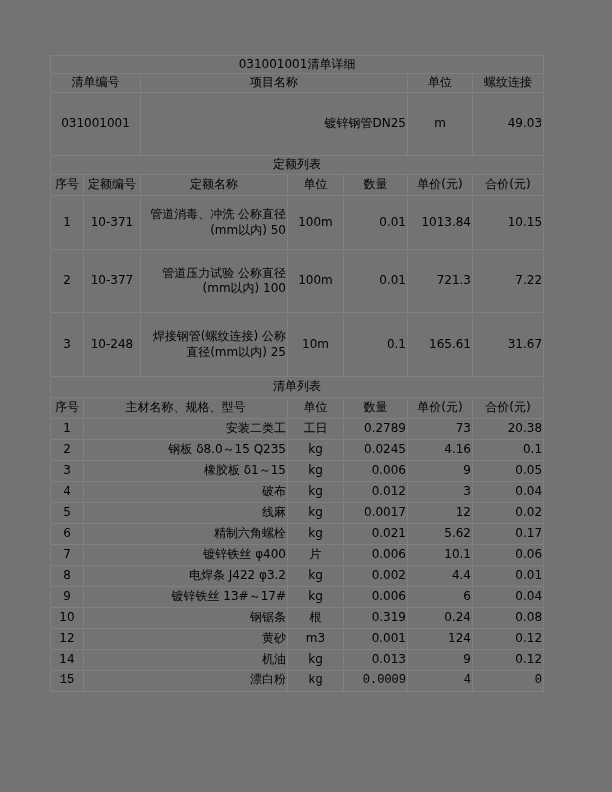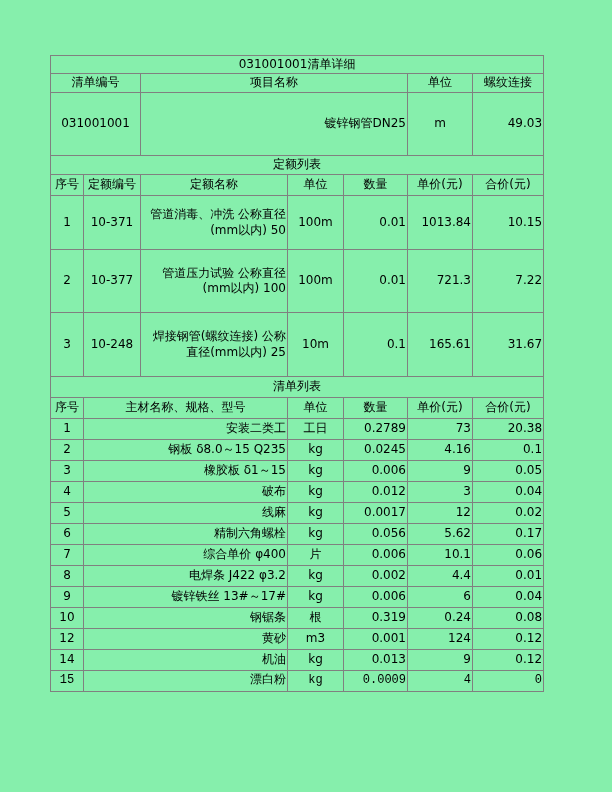--- a/index.html
+++ b/index.html
@@ -10,21 +10,21 @@
   body {
     width: 612px;
     height: 792px;
     font-family: "DejaVu Sans", sans-serif;
     color: #000000;
   }
   .page {
     position: relative;
     width: 612px;
     height: 792px;
-    background: #86efac;
+    background: #737373;
     overflow: hidden;
   }
   table.detail {
     position: absolute;
     left: 50px;
     top: 55px;
     width: 493px;
     border-collapse: collapse;
     table-layout: fixed;
     font-size: 12px;
@@ -169,27 +169,27 @@
           <td class="l" colspan="2">线麻</td>
           <td class="c" colspan="1">kg</td>
           <td class="r" colspan="1">0.0017</td>
           <td class="r" colspan="1">12</td>
           <td class="r" colspan="1">0.02</td>
         </tr>
         <tr style="height: 21px;">
           <td class="c" colspan="1">6</td>
           <td class="l" colspan="2">精制六角螺栓</td>
           <td class="c" colspan="1">kg</td>
-          <td class="r" colspan="1">0.056</td>
+          <td class="r" colspan="1">0.021</td>
           <td class="r" colspan="1">5.62</td>
           <td class="r" colspan="1">0.17</td>
         </tr>
         <tr style="height: 21px;">
           <td class="c" colspan="1">7</td>
-          <td class="l" colspan="2">综合单价 φ400</td>
+          <td class="l" colspan="2">镀锌铁丝 φ400</td>
           <td class="c" colspan="1">片</td>
           <td class="r" colspan="1">0.006</td>
           <td class="r" colspan="1">10.1</td>
           <td class="r" colspan="1">0.06</td>
         </tr>
         <tr style="height: 21px;">
           <td class="c" colspan="1">8</td>
           <td class="l" colspan="2">电焊条 J422 φ3.2</td>
           <td class="c" colspan="1">kg</td>
           <td class="r" colspan="1">0.002</td>

